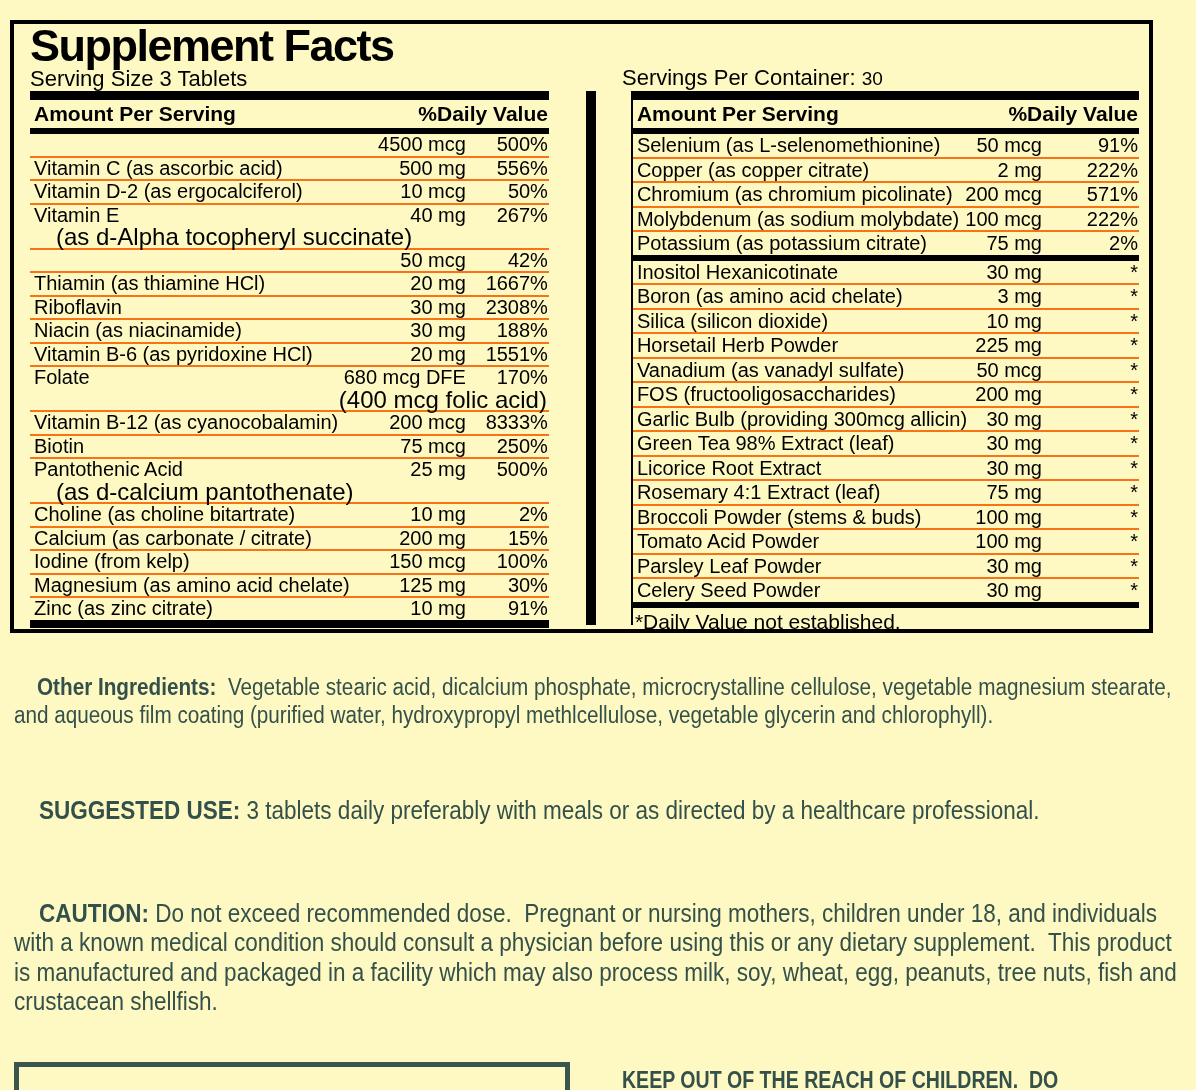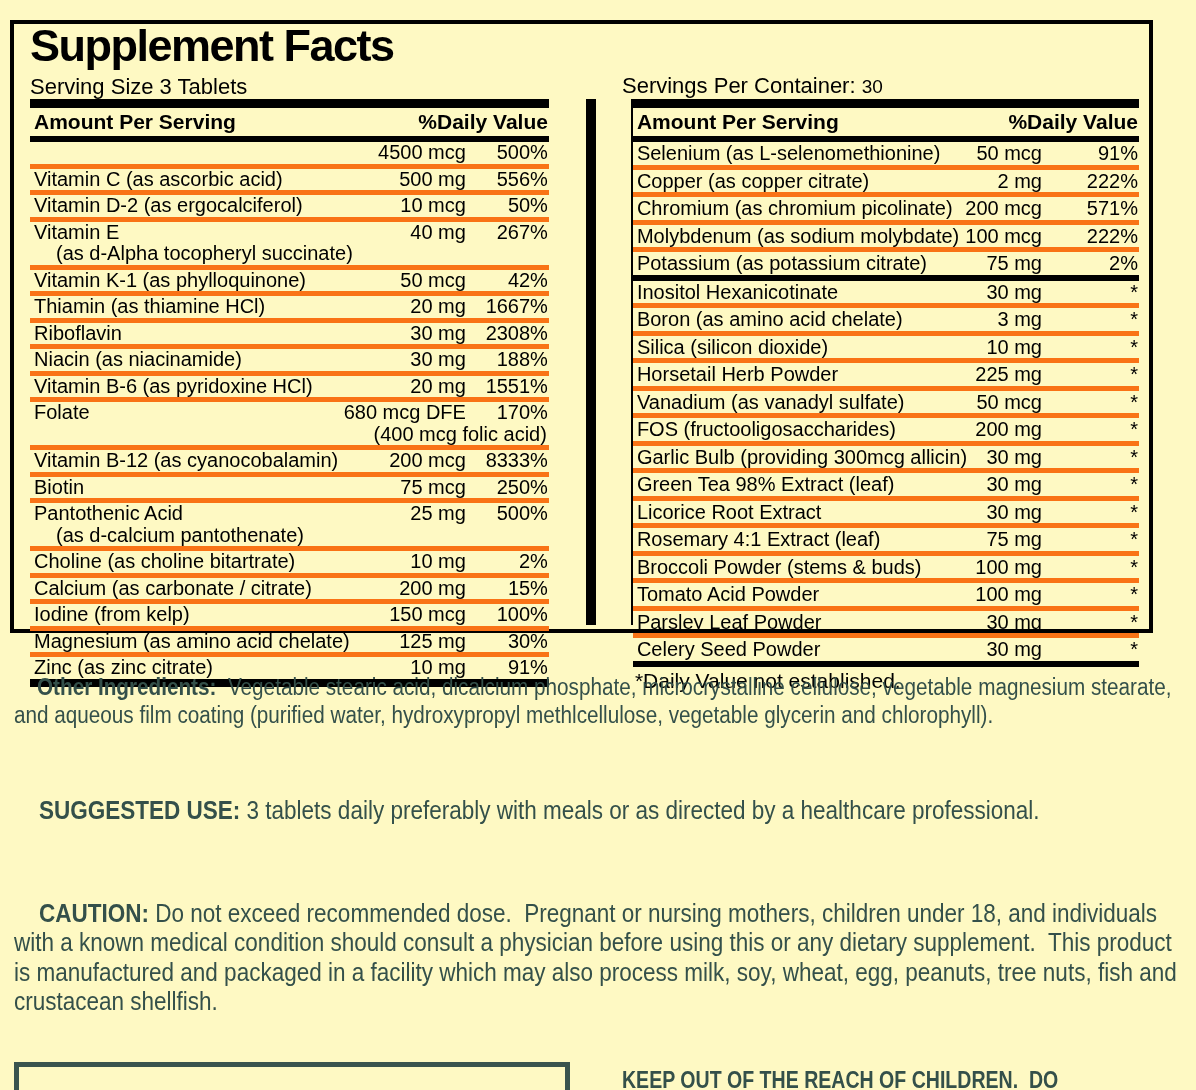--- a/index.html
+++ b/index.html
@@ -10,47 +10,47 @@
   .panel {
     margin:20px 43px 0 10px;
     border:4px solid #000;
     height:613px;
     box-sizing:border-box;
     padding:2px 10px 4px 16px;
     display:flex; flex-direction:column;
   }
   .panel-head { position:relative; flex:0 0 64px; }
   .sf-title { font-size:45px; font-weight:bold; letter-spacing:-1.5px; line-height:40px; white-space:nowrap; }
-  .serving-row { position:relative; font-size:22px; line-height:24px; margin-top:9px; }
+  .serving-row { position:relative; font-size:22px; line-height:24px; margin-top:1px; }
   .spc { position:absolute; left:592px; bottom:0; white-space:nowrap; }
   .spc .spc-num { font-size:19px; }
 
   .columns { flex:1; display:flex; min-height:0;gap:32px; }
   .ltable { width:570px; display:flex; flex-direction:column; }
   .vdivider { width:10px; background:#000; margin:0 3px 0 5px; flex:none; }
   .rtable { flex:1; display:flex; flex-direction:column; border-left:2px solid #000; }
 
   .bar-9 { height:9px; background:#000; flex:none; }
   .bar-6 { height:6px; background:#000; flex:none; }
   .bar-8 { height:8px; background:#000; flex:none; }
   .hdr { display:flex; justify-content:space-between; font-weight:bold; font-size:21px; line-height:26px; padding:1px 1px 1px 4px; }
 
   .rows { }
-  .row { border-top:5px solid #f97316; padding:0 1px 0 4px; }
+  .row { border-top:2px solid #f97316; padding:0 1px 0 4px; }
   .rows .row:first-child { border-top:none; }
   .row-line { display:flex; align-items:baseline; font-size:20px; }
   .ltable .row-line, .ltable .row-sub { line-height:21.5px; }
   .rtable .row-line { line-height:22.5px; }
   .nname { white-space:nowrap; }
   .nfill { flex:1 1 auto; min-width:6px; }
   .namount { white-space:nowrap; }
   .ndv { text-align:right; white-space:nowrap; }
   .ltable .ndv { width:82px; }
   .rtable .ndv { width:96px; }
-  .row-sub { font-size:20px; }
+  .row-sub { font-size:24px; }
   .row-sub.left { padding-left:22px; }
   .row-sub.right { text-align:right; padding-right:1px; }
   .lbottom { margin-top:auto; }
   .rbottom { margin-top:auto; }
   .footnote { font-size:21px; line-height:25px; padding:1px 0 0 2px; }
 
   
   .green { color:#34504A; }
   .sec { margin-left:14px; margin-right:14px; white-space:pre-wrap; }
   .condensed { transform:scaleX(0.9); transform-origin:0 0; }
@@ -122,21 +122,20 @@
               <div class="row-line">
                 <span class="nname">Vitamin E</span>
                 <span class="nfill"></span>
                 <span class="namount">40 mg</span>
                 <span class="ndv">267%</span>
               </div>
               <div class="row-sub left">(as d-Alpha tocopheryl succinate)</div>
             </div>
             <div class="row">
               <div class="row-line">
-                <span class="nname">Vitamin K-1 (as phylloquinone)</span>
                 <span class="nfill"></span>
                 <span class="namount">50 mcg</span>
                 <span class="ndv">42%</span>
               </div>
             </div>
             <div class="row">
               <div class="row-line">
                 <span class="nname">Thiamin (as thiamine HCl)</span>
                 <span class="nfill"></span>
                 <span class="namount">20 mg</span>

